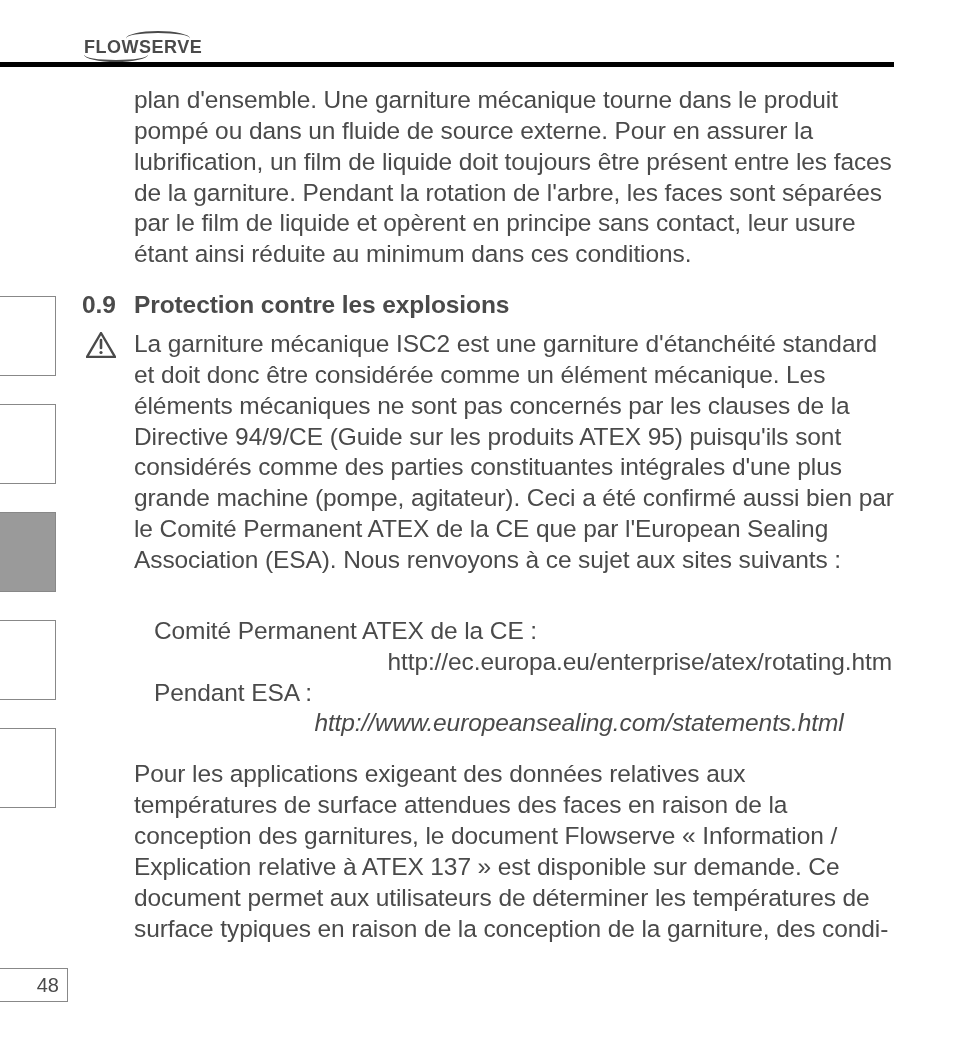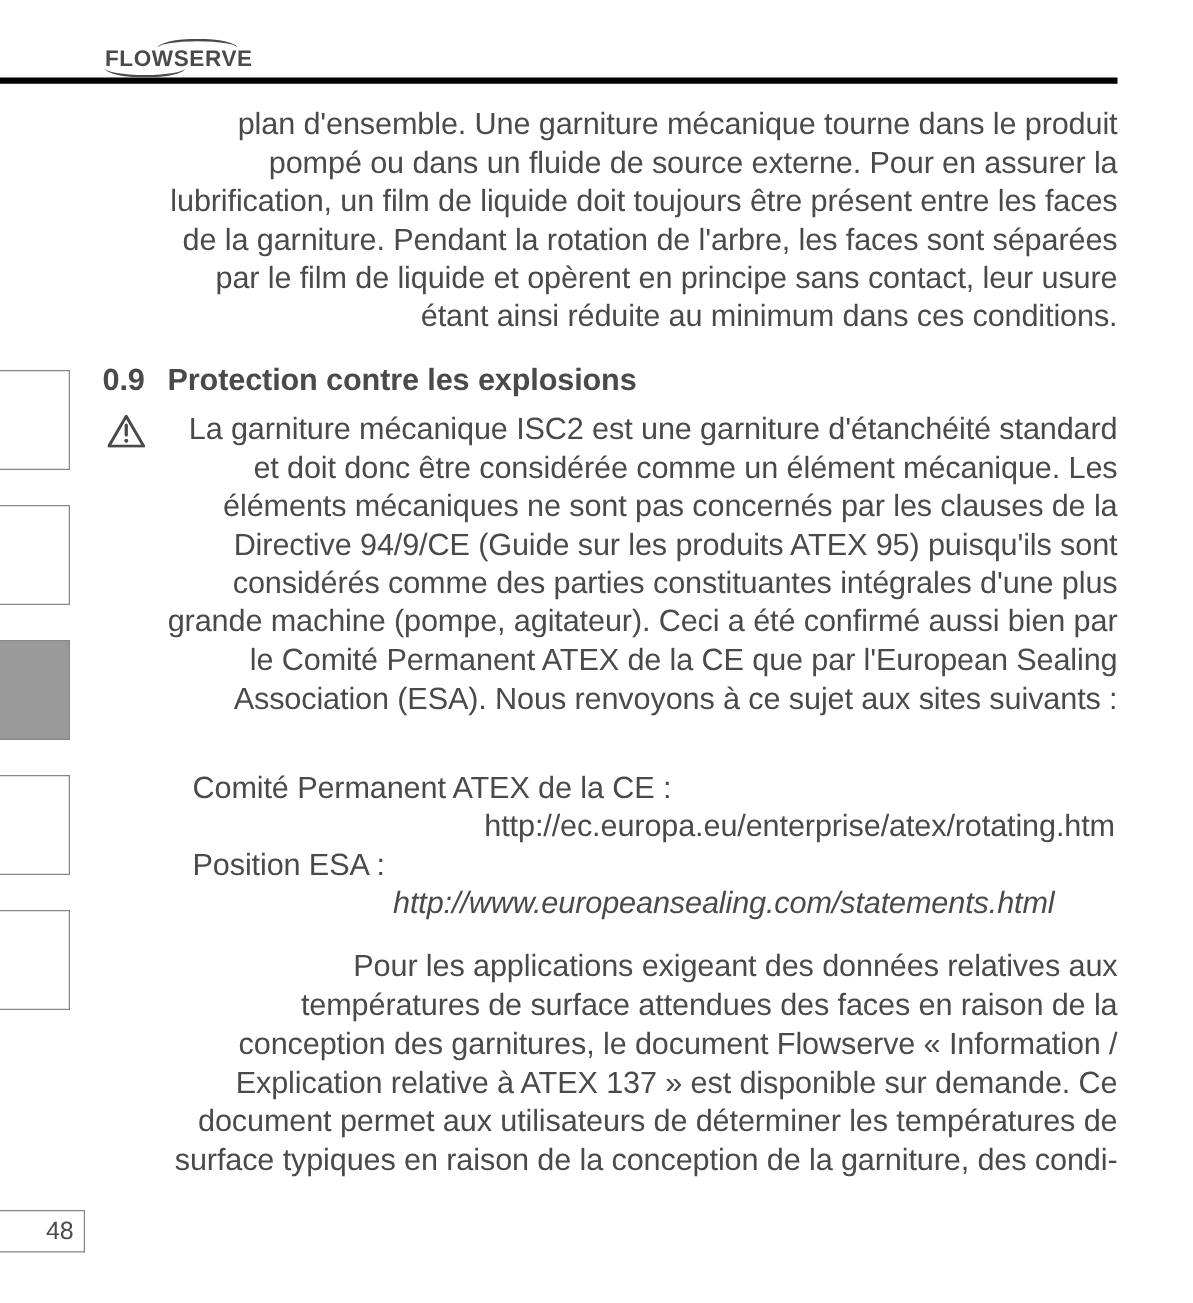--- a/index.html
+++ b/index.html
@@ -54,21 +54,21 @@
     border-right: none;
     border-radius: 0 0 60px 60px / 0 0 14px 14px;
   }
   .content {
     padding-left: 134px;
     font-size: 24.5px;
     line-height: 1.26;
     color: #4a4a4a;
     letter-spacing: -0.1px;
   }
-  .para { margin-bottom: 20px; text-align: right; }
+  .para { margin-bottom: 20px; }
   .section-row {
     position: relative;
     margin-left: -52px;
     margin-bottom: 8px;
   }
   .sec-num {
     position: absolute;
     left: 0; top: 0;
     font-weight: 700;
     font-size: 24.5px;
@@ -158,21 +158,21 @@
           <line x1="15" y1="8" x2="15" y2="16" stroke="#4a4a4a" stroke-width="2.6" stroke-linecap="round"></line>
           <circle cx="15" cy="20.5" r="1.6" fill="#4a4a4a"></circle>
         </svg>
       </span>
       <p class="para">La garniture mécanique ISC2 est une garniture d'étanchéité standard et doit donc être considérée comme un élément mécanique. Les éléments mécaniques ne sont pas concernés par les clauses de la Directive 94/9/CE (Guide sur les produits ATEX 95) puisqu'ils sont considérés comme des parties constituantes intégrales d'une plus grande machine (pompe, agitateur). Ceci a été confirmé aussi bien par le Comité Permanent ATEX de la CE que par l'European Sealing Association (ESA). Nous renvoyons à ce sujet aux sites suivants :</p>
     </div>
 
     <div class="indent-block">
       <span class="line">Comité Permanent ATEX de la CE :</span>
       <span class="line url-right">http://ec.europa.eu/enterprise/atex/rotating.htm</span>
-      <span class="line">Position ESA :</span>
+      <span class="line">Pendant ESA :</span>
       <span class="line url-center">http://www.europeansealing.com/statements.html</span>
     </div>
 
     <p class="para">Pour les applications exigeant des données relatives aux températures de surface attendues des faces en raison de la conception des garnitures, le document Flowserve « Information / Explication relative à ATEX 137 » est disponible sur demande. Ce document permet aux utilisateurs de déterminer les températures de surface typiques en raison de la conception de la garniture, des condi-</p>
 
   </div>
 
   <div class="page-num-box">
     <span>48</span>
   </div>

